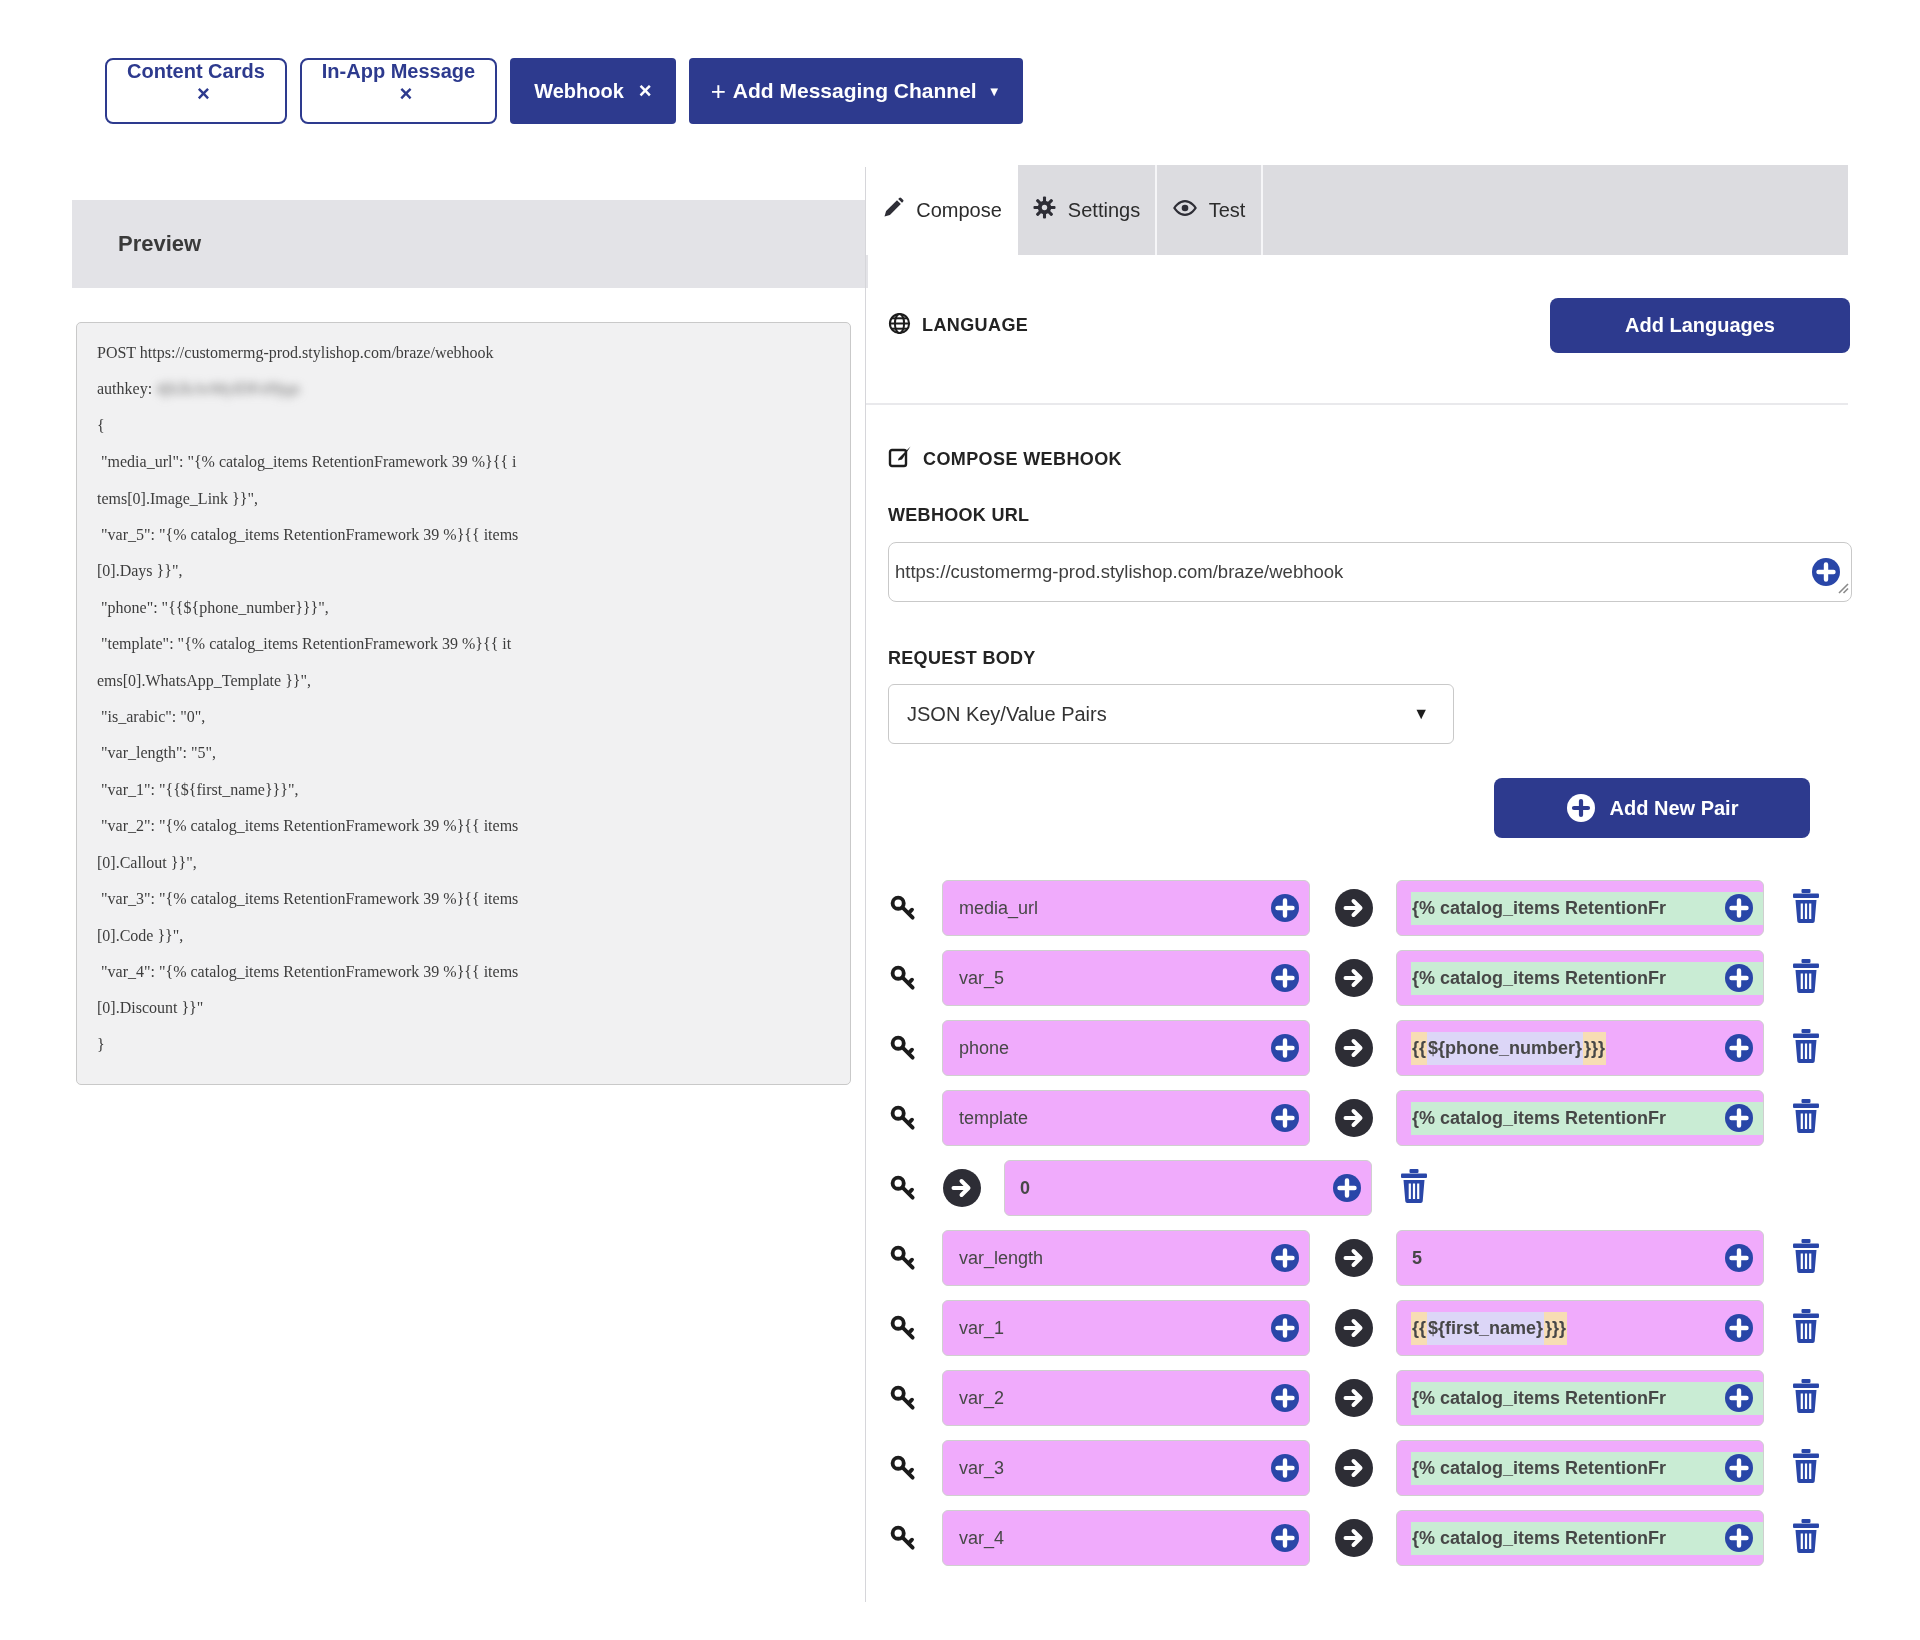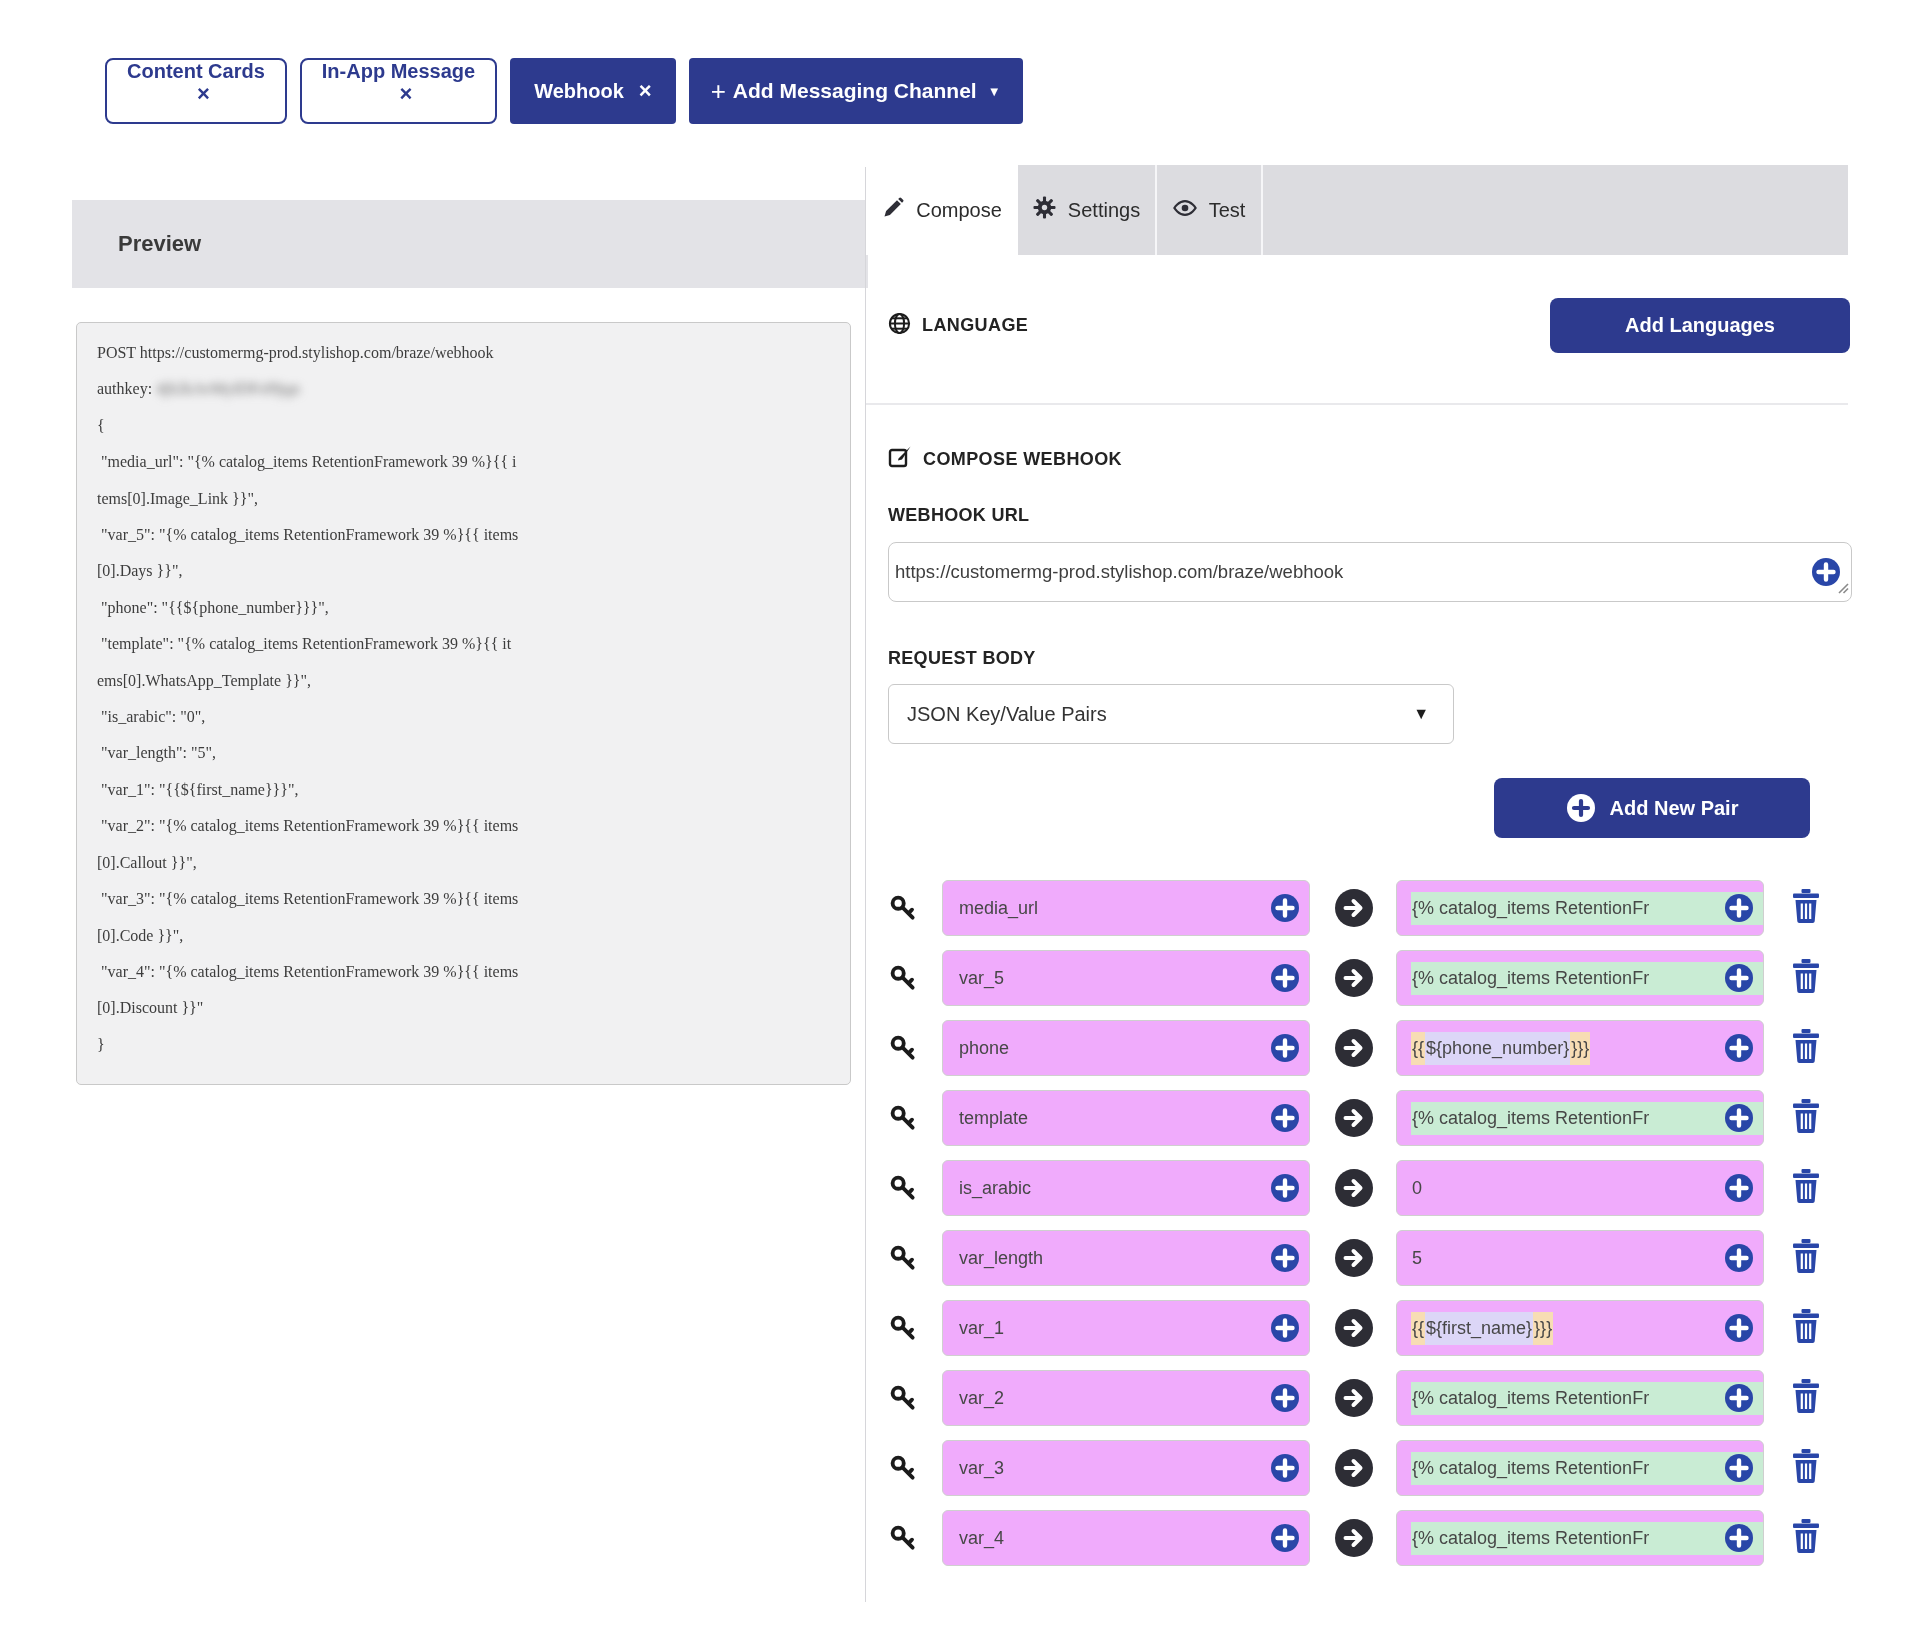--- a/index.html
+++ b/index.html
@@ -73,21 +73,21 @@
   .pair-row { display:flex; align-items:center; height:56px; margin-bottom:14px; }
   .key-ic { width:30px; display:flex; justify-content:center; margin-right:24px; flex:none; }
   .kv-input {
     position:relative; height:56px; border:1px solid #cfcfcf; border-radius:6px; background:#f0abfc;
     display:flex; align-items:center; font-size:18px; color:#474747; overflow:hidden; cursor:text; flex:none;
   }
   .key-input { width:368px; padding:0 44px 0 16px; margin-right:24px; }
   .arrow-ic { width:40px; height:40px; margin-right:22px; flex:none; }
   .value-input { width:368px; padding:0 0 0 14px; margin-right:26px; }
   .plus-btn { position:absolute; right:9px; top:50%; transform:translateY(-50%); width:30px; height:30px; cursor:pointer; }
-  .value-segs { display:flex; align-items:center; white-space:nowrap; overflow:hidden; }
+  .value-segs { display:flex; align-items:center; white-space:nowrap; overflow:hidden;font-weight:bold; }
   .value-segs.fill { flex:1; }
   .seg { padding:6px 1px; white-space:pre; }
   .seg.green { background:#c9ecd4; }
   .value-segs.fill .seg.green { flex:1; padding-right:46px; }
   .seg.purple { background:#dcd6f7; }
   .seg.orange { background:#f7ddb4; }
   .trash-btn { width:32px; flex:none; display:flex; justify-content:center; cursor:pointer; }
 </style>
 </head>
 <body>
@@ -410,27 +410,20 @@
             </svg></span>
         </span>
       </div>
       <div class="pair-row">
         <span class="key-ic">
           <svg width="30" height="30" viewBox="0 0 28 28">
             <circle cx="9.5" cy="9.5" r="5.2" fill="none" stroke="#1b1b1b" stroke-width="3.6"></circle>
             <path d="M13.5 13.5 L23 23 M19 19 l3.4-3.4" fill="none" stroke="#1b1b1b" stroke-width="3.6" stroke-linecap="round"></path>
           </svg>
         </span>
-        <div class="kv-input key-input">
-          <span>is_arabic</span>
-          <span class="plus-btn"><svg width="30" height="30" viewBox="0 0 30 30">
-              <circle cx="15" cy="15" r="14" fill="#2946a8"></circle>
-              <path d="M15 7.5v15 M7.5 15h15" stroke="#fff" stroke-width="4.4" stroke-linecap="round"></path>
-            </svg></span>
-        </div>
         <span class="arrow-ic"><svg width="40" height="40" viewBox="0 0 40 40">
             <circle cx="20" cy="20" r="19" fill="#2d2d35"></circle>
             <path d="M11.5 20h14 M19.5 13l7 7-7 7" fill="none" stroke="#fff" stroke-width="4" stroke-linecap="round" stroke-linejoin="round"></path>
           </svg></span>
         <div class="kv-input value-input">
           <span class="value-segs ">
             <span class="seg ">0</span>
           </span>
           <span class="plus-btn"><svg width="30" height="30" viewBox="0 0 30 30">
               <circle cx="15" cy="15" r="14" fill="#2946a8"></circle>

